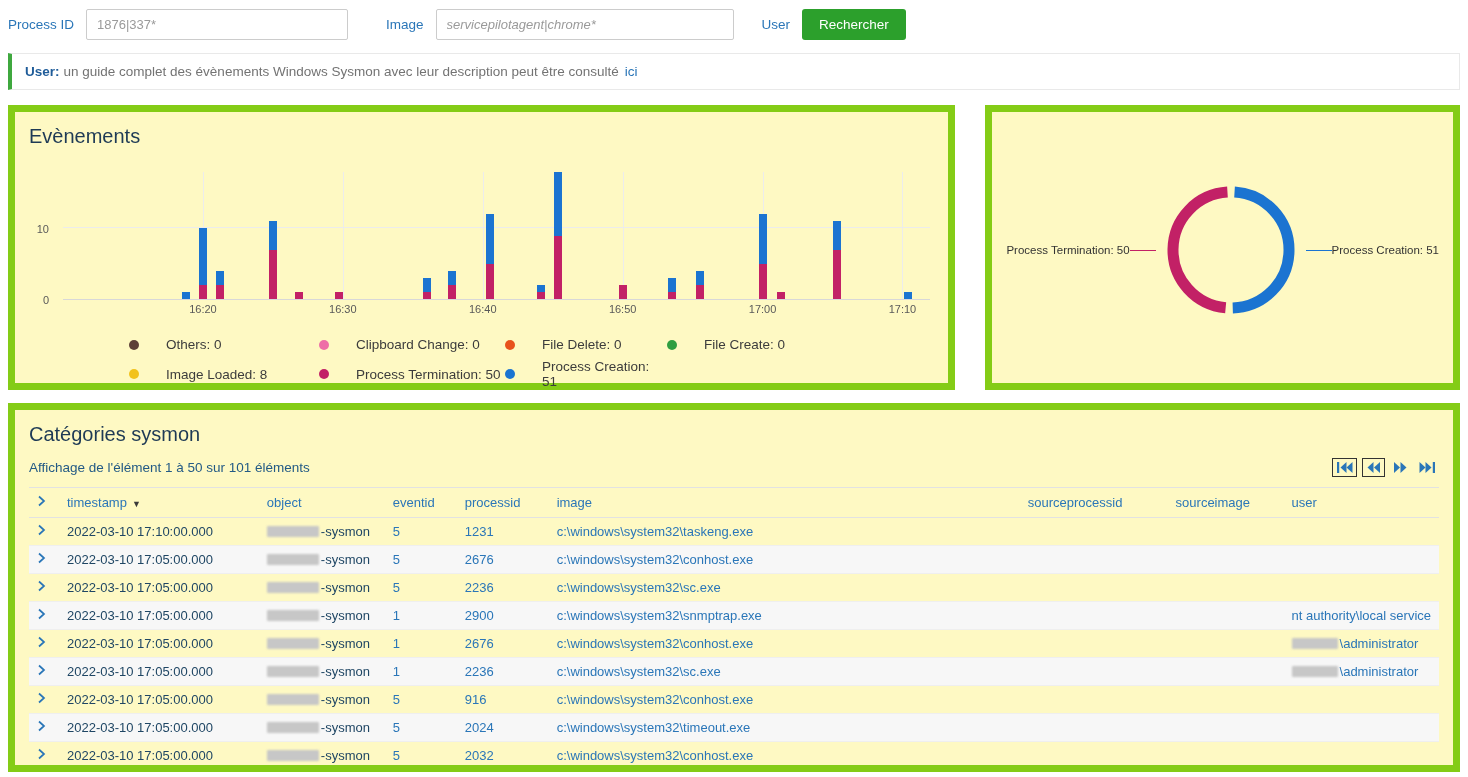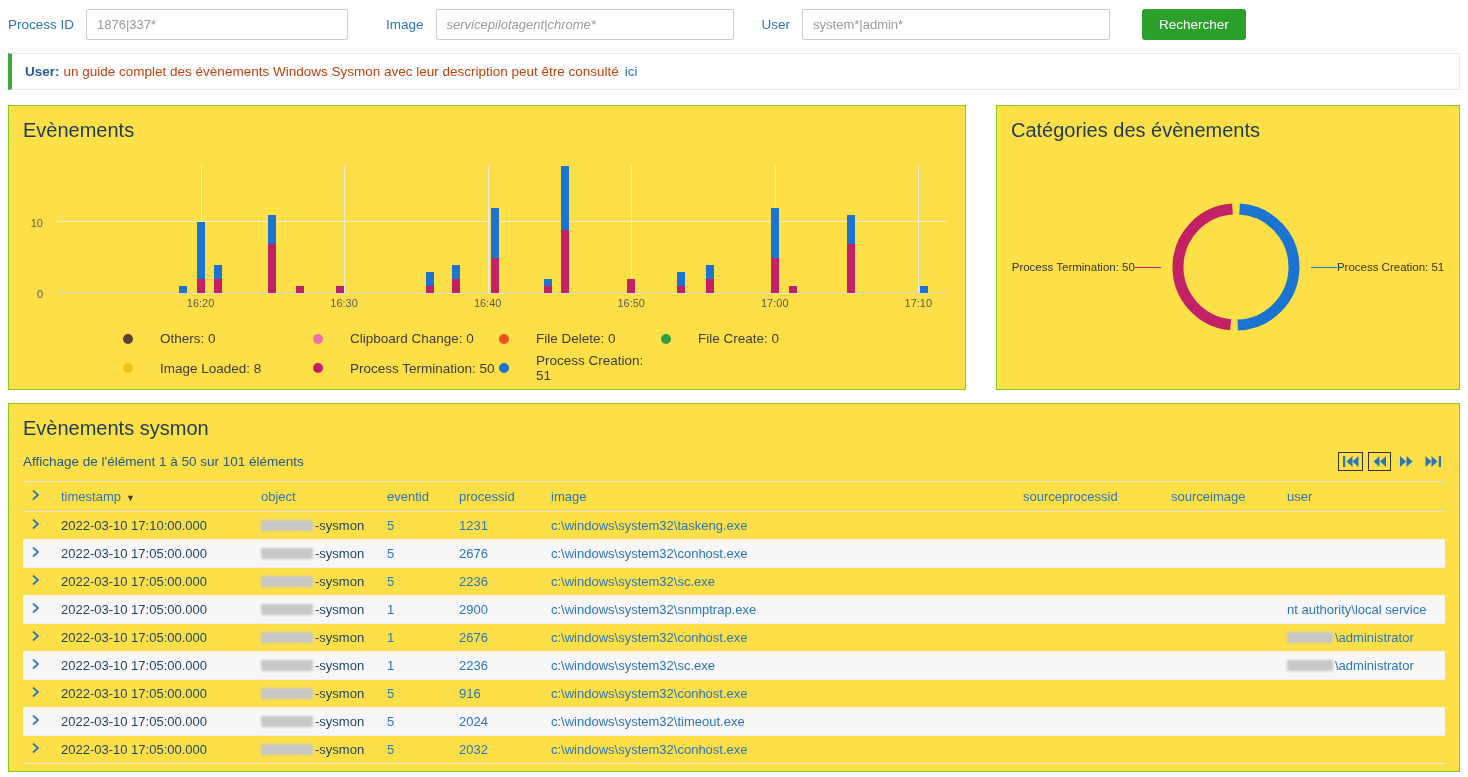--- a/index.html
+++ b/index.html
@@ -14,26 +14,26 @@
   .in-process { width: 262px; margin-right: 38px; }
   .in-image { width: 298px; margin-right: 28px; font-style: italic; }
   .in-user { width: 308px; margin-right: 32px; }
   .search-btn { background: #2ca02c; color: #fff; border: none; border-radius: 3px;
     padding: 8px 17px; font-size: 13.5px; font-family: inherit; cursor: pointer; }
 
   
   .note-bar { margin: 4px 8px 15px; border: 1px solid #e9e9e9; border-left: 4px solid #3fa83f;
     padding: 10px 13px; font-size: 13.5px; background: #fff; }
   .note-prefix { font-weight: bold; color: #1f5c99; }
-  .note-body { color: #c2410c; margin-left: 4px; }
+  .note-body { color: #737373; margin-left: 4px; }
   .note-link { color: #2a76b8; margin-left: 6px; cursor: pointer; text-decoration: none; }
 
   
   .panels { display: flex; gap: 30px; margin: 0 8px; }
-  .panel { background: #fde047; border: 1px solid #84cc16; }
+  .panel { background: #fef9c3; border: 7px solid #84cc16; }
   .events-panel { width: 958px; height: 285px; padding: 13px 14px; }
   .categories-panel { flex: 1; height: 285px; padding: 13px 14px; }
   .panel-title { font-size: 20px; color: #1e3a55; }
 
   
   .chart-wrap { position: relative; margin-top: 24px; padding-left: 34px; padding-right: 4px; }
   .plot { position: relative; height: 128px; border-bottom: 1px solid #d8d8d8; }
   .grid-v { position: absolute; top: 0; bottom: 0; width: 1px; background: #ececec; }
   .grid-h { position: absolute; left: 0; right: 0; height: 1px; background: #ececec; }
   .bar { position: absolute; bottom: 0; top: 0; width: 8px; transform: translateX(-50%);
@@ -88,21 +88,20 @@
 <body>
 
 <div class="page">
 
   <div class="filter-bar">
     <span class="filter-label">Process ID</span>
     <input class="filter-input in-process" value="1876|337*" style="">
     <span class="filter-label">Image</span>
     <input class="filter-input in-image" value="servicepilotagent|chrome*" style="">
     <span class="filter-label">User</span>
-    <input class="filter-input in-user" value="system*|admin*" style="">
     <button class="search-btn">Rechercher</button>
   </div>
 
   <div class="note-bar">
     <span class="note-prefix">User:</span><span class="note-body">un guide complet des évènements Windows Sysmon avec leur description peut être consulté</span><a class="note-link">ici</a>
   </div>
 
   <div class="panels">
     <div class="panel events-panel">
       <div class="panel-title">Evènements</div>
@@ -227,36 +226,35 @@
             <span>Process Termination: 50</span>
           </div>
           <div class="legend-item">
             <span class="dot" style="background: rgb(27, 116, 209);"></span>
             <span>Process Creation: 51</span>
           </div>
         </div>
     </div>
 
     <div class="panel categories-panel">
-      <div class="panel-title">Catégories des évènements</div>
       <div class="donut-wrap">
         <span class="donut-label">Process Termination: 50</span>
         <span class="leader" style="background: rgb(194, 33, 102);"></span>
         <svg width="150" height="150" viewBox="0 0 150 150">
             <path d="M 78.5408152930217 17.10818169153172 A 58 58 0 0 1 76.7386749620199 132.9739338787394" fill="none" stroke="#1b74d1" stroke-width="11"></path>
             <path d="M 69.66046988609254 132.75369614286757 A 58 58 0 0 1 71.45918470697825 17.10818169153172" fill="none" stroke="#c22166" stroke-width="11"></path>
           </svg>
         <span class="leader" style="background: rgb(27, 116, 209);"></span>
         <span class="donut-label">Process Creation: 51</span>
       </div>
     </div>
   </div>
 
   <div class="panel sysmon-panel">
-    <div class="panel-title">Evènements sysmon</div>
+    <div class="panel-title">Catégories sysmon</div>
     <div class="summary-row">
       <span class="summary">Affichage de l'élément 1 à 50 sur 101 éléments</span>
       <div class="pagination">
         <button class="page-btn boxed">
             <svg width="17" height="13" viewBox="0 0 17 13">
               <rect x="1" y="1" width="2.2" height="11"></rect>
               <path d="M10.5 1 L4.5 6.5 L10.5 12 Z"></path>
               <path d="M16.5 1 L10.5 6.5 L16.5 12 Z"></path>
             </svg>
           </button>

